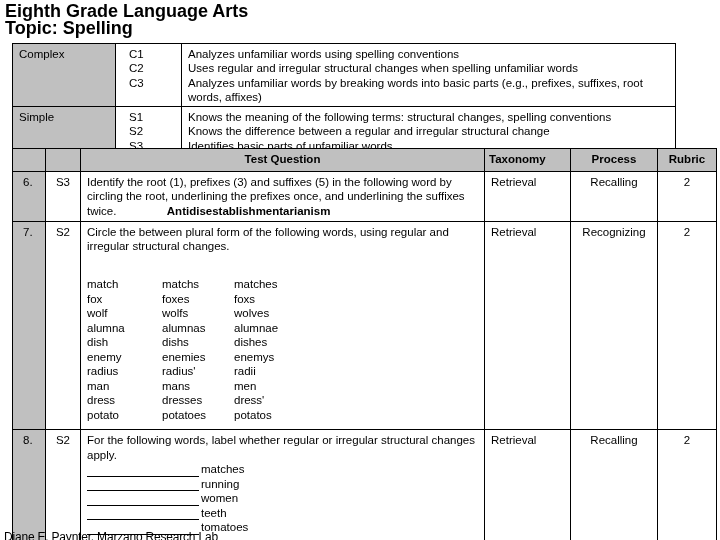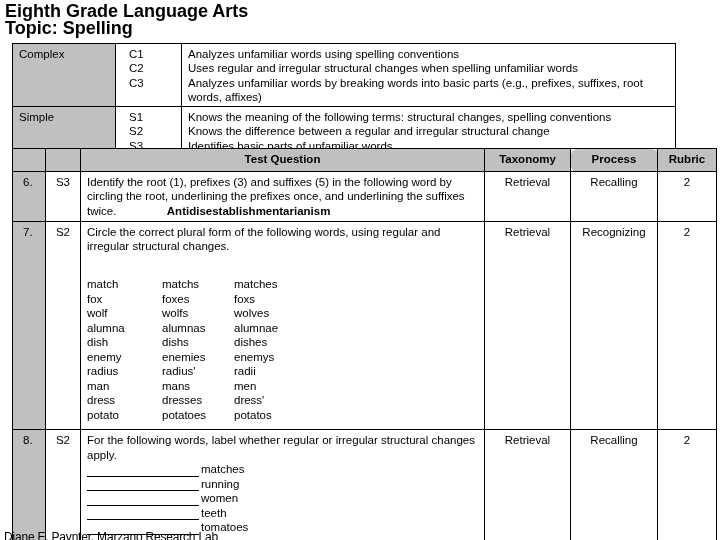--- a/index.html
+++ b/index.html
@@ -21,22 +21,22 @@
     #standards .lvl { width: 90px; }
     #standards .codes { width: 46px; padding-left: 13px; }
 
     
     #questions { left: 12px; top: 148px; width: 698px; }
     #questions th { font-weight: bold; text-align: center; padding: 3px 4px; height: 16px; }
     #questions td { padding: 3px 6px; }
     #questions .c-num { width: 24px; }
     #questions .c-code { width: 26px; text-align: center; }
     #questions .c-q { width: 395px; }
-    #questions .c-tax { width: 77px; text-align: center; }
-    #questions .c-proc { width: 78px; text-align: center; border-radius: 6px; }
+    #questions .c-tax { width: 77px; text-align: left; }
+    #questions .c-proc { width: 78px; text-align: center; }
     #questions .c-rub { width: 50px; text-align: center; }
     #questions td.c-num { text-align: left; padding-left: 10px; }
     .word-grid { display: grid; grid-template-columns: 75px 72px 80px; margin-top: 24px; margin-bottom: 4px; }
     .word-grid span { line-height: 14.5px; }
     .blank-line { display: flex; align-items: flex-end; height: 14.5px; }
     .blank-line .rule { display: inline-block; width: 112px; border-bottom: 1px solid #000; height: 12px; margin-right: 2px; }
     .bold { font-weight: bold; }
     .footer {
       position: absolute; left: 4px; top: 530px;
       font-size: 12px; letter-spacing: -0.2px;
@@ -102,21 +102,21 @@
     </td>
     <td class="c-tax">Retrieval</td>
     <td class="c-proc">Recalling</td>
     <td class="c-rub">2</td>
   </tr>
 
   <tr>
     <td class="c-num gray">7.</td>
     <td class="c-code">S2</td>
     <td class="c-q">
-      <div>Circle the correct plural form of the following words, using regular and irregular structural changes.</div>
+      <div>Circle the between plural form of the following words, using regular and irregular structural changes.</div>
       <div class="word-grid">
         <span>match</span>
         <span>matchs</span>
         <span>matches</span>
         <span>fox</span>
         <span>foxes</span>
         <span>foxs</span>
         <span>wolf</span>
         <span>wolfs</span>
         <span>wolves</span>

